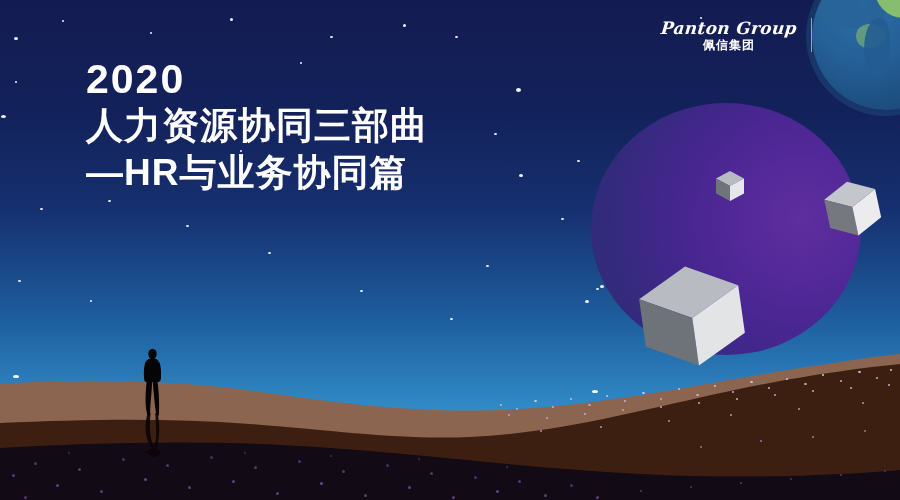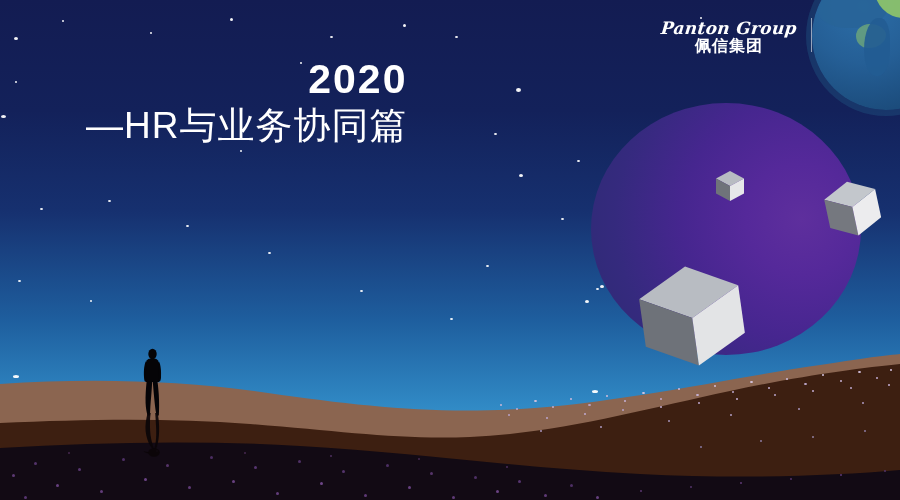--- a/index.html
+++ b/index.html
@@ -73,38 +73,37 @@
   .figure { position: absolute; }
 
   
   .title-block {
     position: absolute;
     left: 86px;
     top: 56px;
     color: #ffffff;
     letter-spacing: 0;
     z-index: 40;
-    text-align: right;
   }
   .title-year {
     font-size: 41px;
     font-weight: 700;
     line-height: 46px;
     letter-spacing: 2px;
   }
   .title-main {
     font-size: 37px;
     font-weight: 700;
     line-height: 47px;
     letter-spacing: 1px;
     white-space: nowrap;
   }
   .title-sub {
     font-size: 37px;
-    font-weight: 400;
+    font-weight: 700;
     line-height: 47px;
     letter-spacing: 1px;
     white-space: nowrap;
   }
 
   
   .logo-bar {
     position: absolute;
     top: 18px;
     right: 88px;
@@ -119,21 +118,21 @@
     font-family: "DejaVu Serif", serif;
     font-style: italic;
     font-size: 17px;
     font-weight: 700;
     line-height: 19px;
     letter-spacing: .3px;
     transform: skewX(-6deg);
   }
   .logo-panton-cn {
     color: #ffffff;
-    font-size: 16px;
+    font-size: 12px;
     font-weight: 700;
     line-height: 13px;
     letter-spacing: 1px;
   }
   .logo-divider {
     width: 1px;
     height: 34px;
     background: rgba(255,255,255,.55);
   }
   .logo-hroot {
@@ -377,20 +376,21 @@
       <path d="M15.2,0 C15.6,5 16.0,11 16.2,17 C16.4,23 16.0,28 15.2,32
                C14.6,35 13.8,37 13.0,37.8 L15.0,38.4 C16.4,36 17.6,32 18.4,27
                C19.2,22 19.4,15 18.8,8 C18.5,5 18.1,2 17.8,0 Z" fill="#0b0508"></path>
       <ellipse cx="14.0" cy="39.5" rx="5.8" ry="4.2" fill="#0b0508"></ellipse>
       <path d="M8.5,40.5 C6.0,40.0 4.0,39.0 3.5,38.0 C5.0,38.6 7.0,39.0 9.0,39.2 Z" fill="#0b0508"></path>
     </svg>
   </div>
 
   <div class="title-block">
     <div class="title-year">2020</div>
+    <div class="title-main">人力资源协同三部曲</div>
     <div class="title-sub">—HR与业务协同篇</div>
   </div>
 
   <div class="logo-bar">
 
     <div class="logo-panton">
       <div class="logo-panton-script">Panton Group</div>
       <div class="logo-panton-cn">佩信集团</div>
     </div>
 

